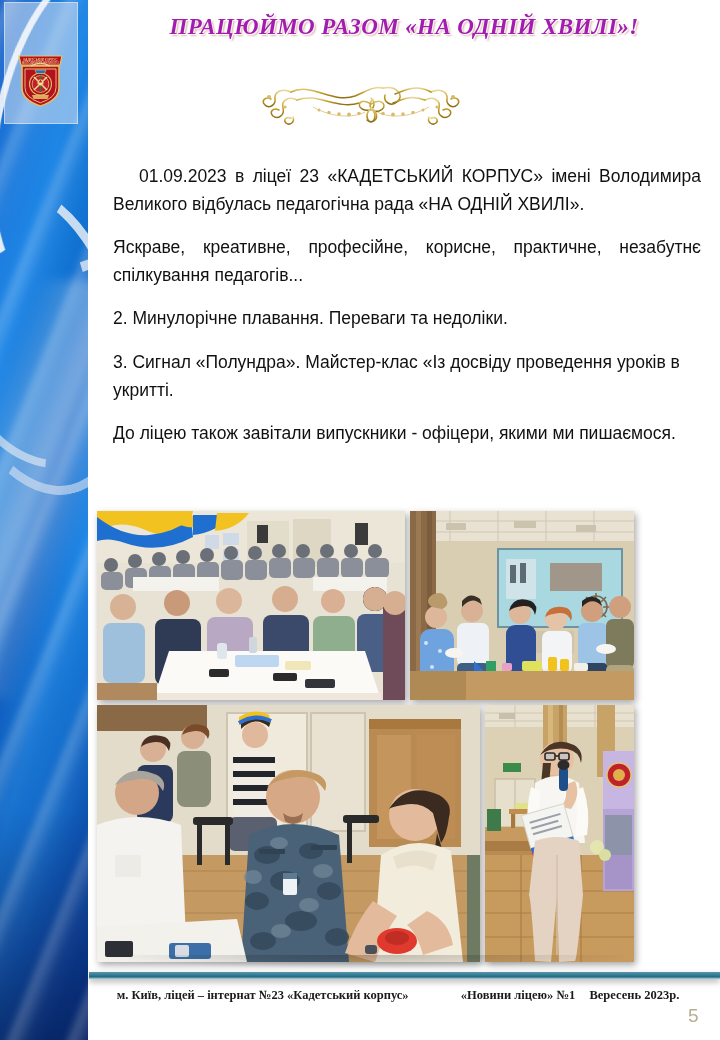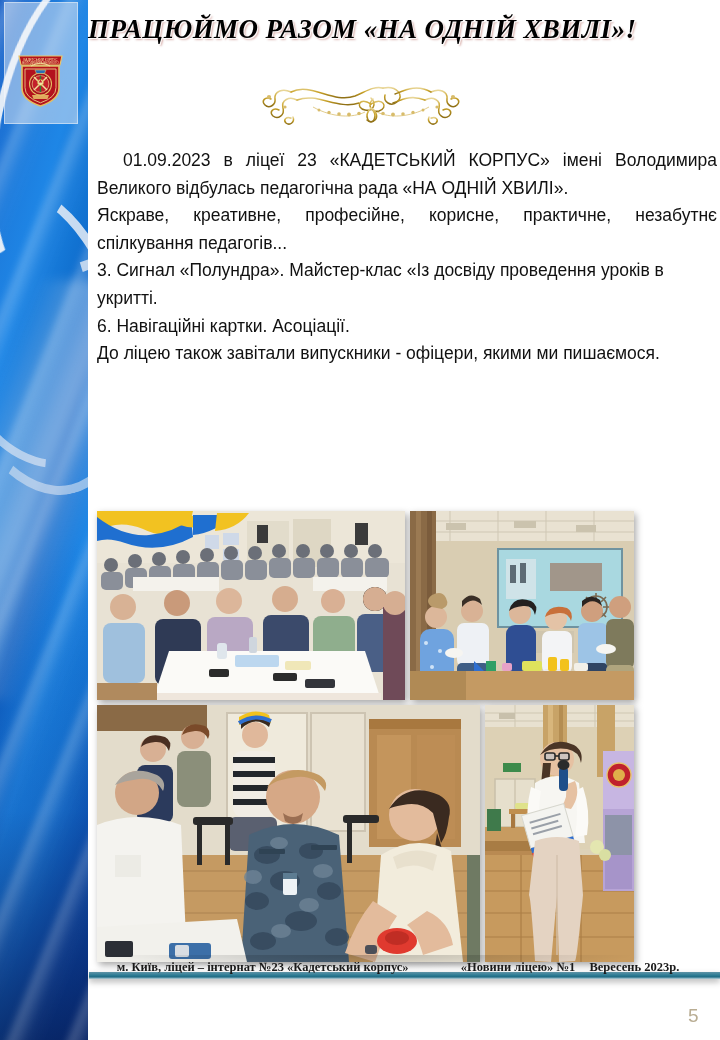--- a/index.html
+++ b/index.html
@@ -93,60 +93,60 @@
     transform:rotate(-40deg);
   }
 
   
   .emblem{position:absolute;left:13px;top:48px;width:55px;height:62px;}
   .emblem svg{display:block;width:55px;height:62px;}
 
   
   .title{
     position:absolute;left:88px;top:14px;width:632px;
-    text-align:left;
+    text-align:center;
     font-family:"Liberation Serif", serif;
     font-style:italic;font-weight:bold;
-    font-size:27px;letter-spacing:.4px;
-    color:#000000;
+    font-size:23px;letter-spacing:.4px;
+    color:#a21caf;
     text-shadow:1px 1px 0 rgba(255,255,255,.85), 2px 2px 2px rgba(150,40,30,.35);
     white-space:nowrap;
   }
   .ornament{
     position:absolute;left:255px;top:74px;width:232px;height:56px;
   }
   .ornament svg{display:block;width:232px;height:56px;}
 
   
   .article{
     position:absolute;left:97px;top:147px;width:620px;
     font-size:17.5px;line-height:27.6px;color:#111;
   }
-  .article p{margin:0;}
+  .article p{margin:16px;}
   .p-just{text-align:justify;text-align-last:left;}
   .indent{display:inline-block;width:26px;}
 
   
   .photos{position:absolute;left:97px;top:511px;width:537px;height:451px;}
   .ph{position:absolute;overflow:hidden;background:#cfd6dd;
       box-shadow:2px 3px 7px rgba(0,0,0,.35);}
   .ph-1{left:0;top:0;width:308px;height:189px;}
   .ph-2{left:313px;top:0;width:224px;height:189px;}
   .ph-3{left:0;top:194px;width:383px;height:257px;}
   .ph-4{left:388px;top:194px;width:149px;height:257px;}
   .ph svg{display:block;width:100%;height:100%;}
 
   
   .footrule{
     position:absolute;left:89px;top:972px;width:631px;height:7px;
     background:linear-gradient(180deg,#5f93a6 0%,#2e7d95 45%,#1f6b84 70%,#bcd3dc 100%);
     box-shadow:0 3px 6px rgba(0,0,0,.28);
   }
   .footer{
-    position:absolute;left:88px;top:960px;width:620px;
+    position:absolute;left:88px;top:988px;width:620px;
     text-align:center;
     font-family:"Liberation Serif", serif;
     font-weight:bold;font-size:12.5px;color:#1a1a1a;
     white-space:nowrap;
   }
   .footer .gap{display:inline-block;width:46px;}
   .footer .gap-s{display:inline-block;width:8px;}
   .pagenum{
     position:absolute;left:688px;top:1005px;
     font-family:"Liberation Sans", sans-serif;
@@ -254,22 +254,22 @@
         <path d="M174 33 C154 44 134 44 122 38"></path>
       </g>
     </svg>
   </div>
 
   <div class="article">
     <p class="p-just">
       <span class="indent"></span><span>01.09.2023 в ліцеї 23 «КАДЕТСЬКИЙ КОРПУС» імені Володимира Великого відбулась педагогічна рада «НА ОДНІЙ ХВИЛІ».</span>
     </p>
     <p class="p-just">Яскраве, креативне, професійне, корисне, практичне, незабутнє спілкування педагогів...</p>
+    <p>2. Минулорічне плавання.  Переваги та недоліки.</p>
     <p>3. Сигнал «Полундра». Майстер-клас «Із досвіду проведення уроків в укритті.</p>
-    <p>6. Навігаційні картки. Асоціації.</p>
     <p>До ліцею також завітали  випускники  - офіцери, якими ми пишаємося.</p>
   </div>
 
   <div class="photos">
 
     <div class="ph ph-1">
       <svg viewBox="0 0 308 189" preserveAspectRatio="none" xmlns="http://www.w3.org/2000/svg">
         <rect width="308" height="189" fill="#e8e2d4"></rect>
         <rect x="0" y="0" width="308" height="52" fill="#ece6d8"></rect>
 

